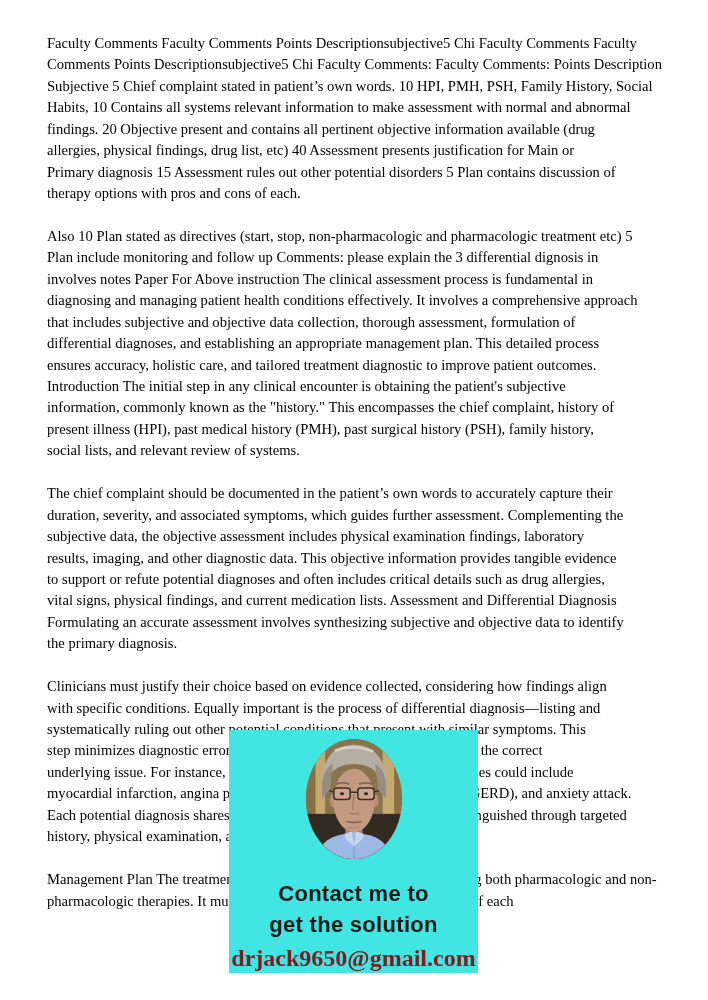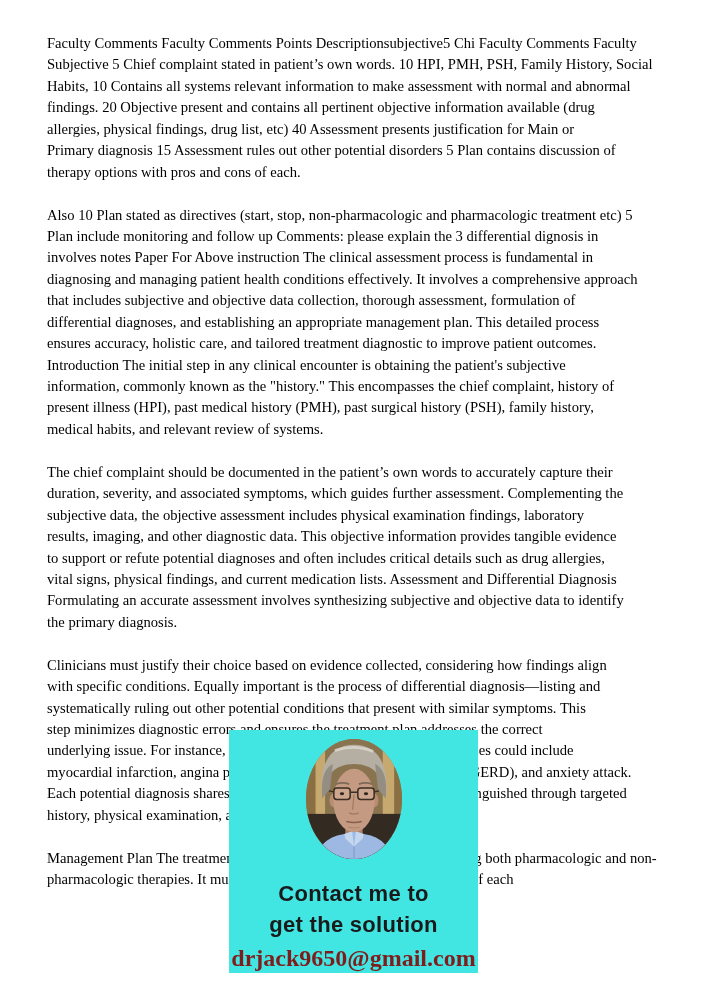--- a/index.html
+++ b/index.html
@@ -59,39 +59,40 @@
   }
 </style>
 </head>
 <body>
 
 <div class="page" style="background: rgb(255, 255, 255);">
 
   <div class="doc">
       <div class="para">
         <div class="line">Faculty Comments Faculty Comments Points Descriptionsubjective5 Chi Faculty Comments Faculty</div>
+        <div class="line">Comments Points Descriptionsubjective5 Chi Faculty Comments: Faculty Comments: Points Description</div>
         <div class="line">Subjective 5 Chief complaint stated in patient’s own words. 10 HPI, PMH, PSH, Family History, Social</div>
         <div class="line">Habits, 10 Contains all systems relevant information to make assessment with normal and abnormal</div>
         <div class="line">findings. 20 Objective present and contains all pertinent objective information available (drug</div>
         <div class="line">allergies, physical findings, drug list, etc) 40 Assessment presents justification for Main or</div>
         <div class="line">Primary diagnosis 15 Assessment rules out other potential disorders 5 Plan contains discussion of</div>
         <div class="line">therapy options with pros and cons of each.</div>
       </div>
       <div class="para">
         <div class="line">Also 10 Plan stated as directives (start, stop, non-pharmacologic and pharmacologic treatment etc) 5</div>
         <div class="line">Plan include monitoring and follow up Comments: please explain the 3 differential dignosis in</div>
         <div class="line">involves notes Paper For Above instruction The clinical assessment process is fundamental in</div>
         <div class="line">diagnosing and managing patient health conditions effectively. It involves a comprehensive approach</div>
         <div class="line">that includes subjective and objective data collection, thorough assessment, formulation of</div>
         <div class="line">differential diagnoses, and establishing an appropriate management plan. This detailed process</div>
         <div class="line">ensures accuracy, holistic care, and tailored treatment diagnostic to improve patient outcomes.</div>
         <div class="line">Introduction The initial step in any clinical encounter is obtaining the patient's subjective</div>
         <div class="line">information, commonly known as the "history." This encompasses the chief complaint, history of</div>
         <div class="line">present illness (HPI), past medical history (PMH), past surgical history (PSH), family history,</div>
-        <div class="line">medical habits, and relevant review of systems.</div>
+        <div class="line">social lists, and relevant review of systems.</div>
       </div>
       <div class="para">
         <div class="line">The chief complaint should be documented in the patient’s own words to accurately capture their</div>
         <div class="line">duration, severity, and associated symptoms, which guides further assessment. Complementing the</div>
         <div class="line">subjective data, the objective assessment includes physical examination findings, laboratory</div>
         <div class="line">results, imaging, and other diagnostic data. This objective information provides tangible evidence</div>
         <div class="line">to support or refute potential diagnoses and often includes critical details such as drug allergies,</div>
         <div class="line">vital signs, physical findings, and current medication lists. Assessment and Differential Diagnosis</div>
         <div class="line">Formulating an accurate assessment involves synthesizing subjective and objective data to identify</div>
         <div class="line">the primary diagnosis.</div>

